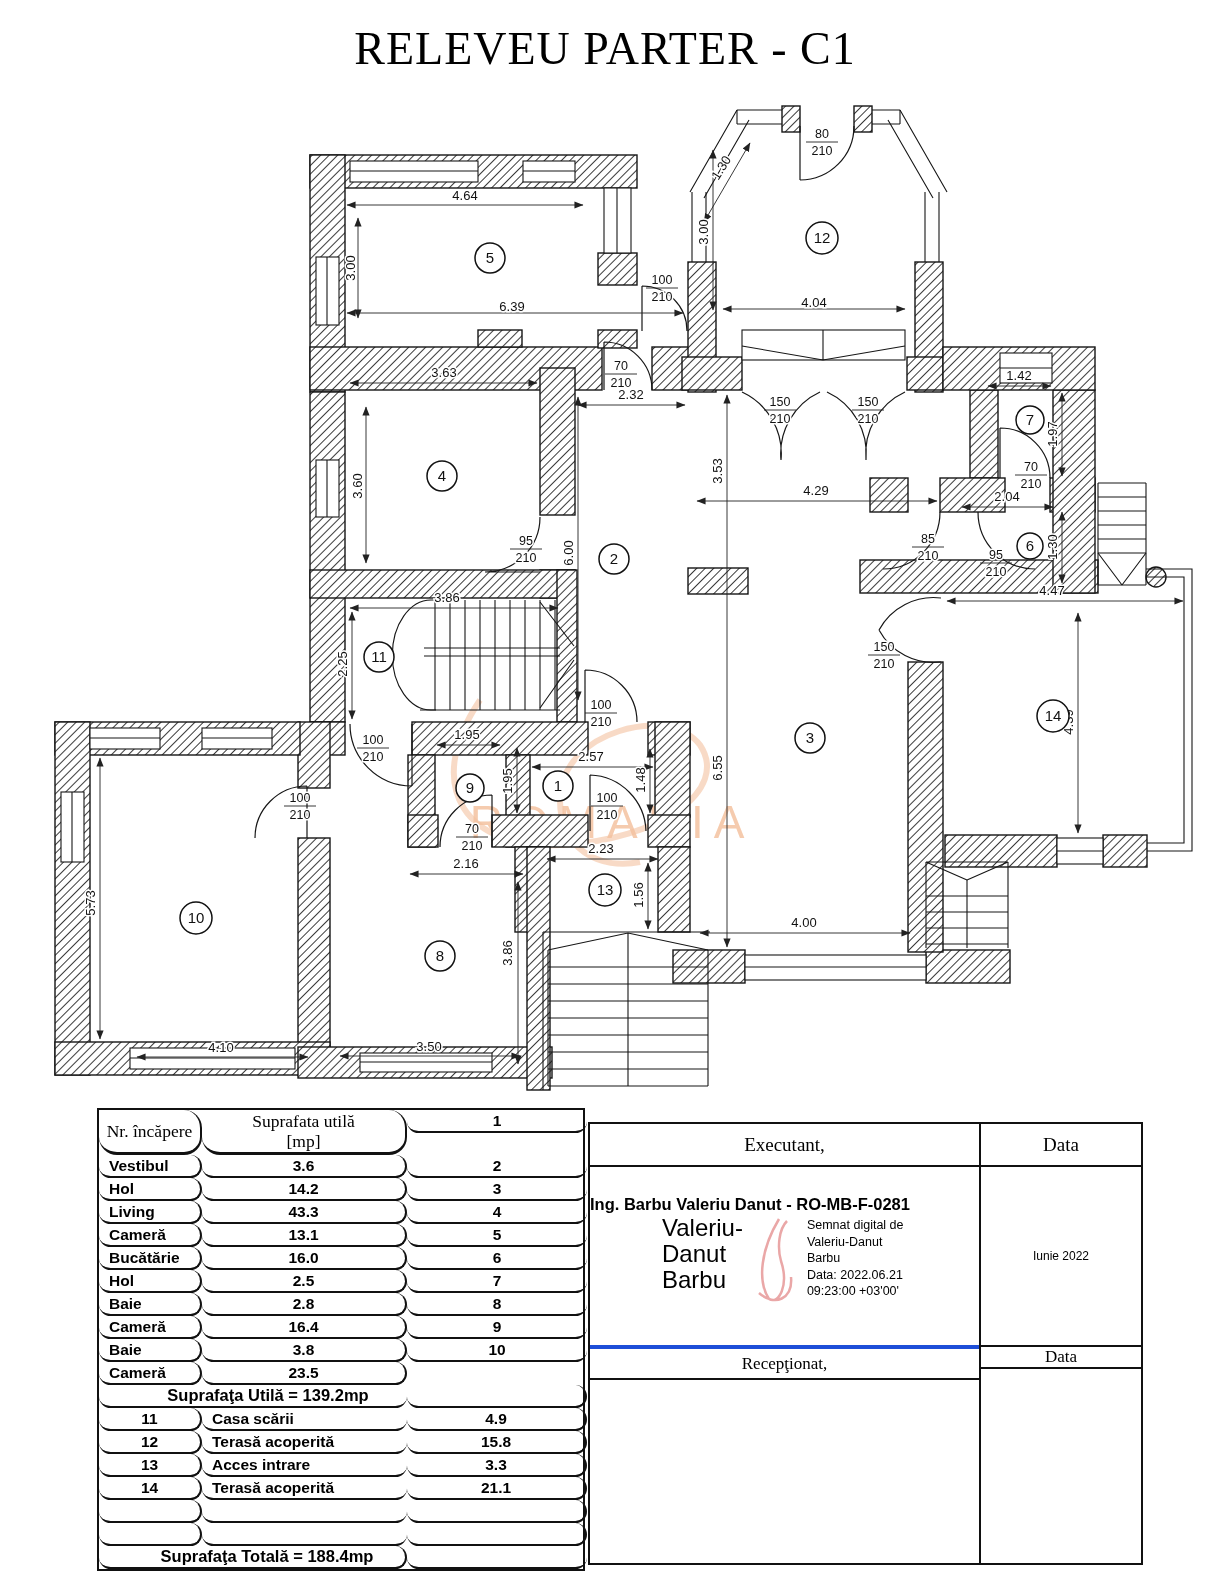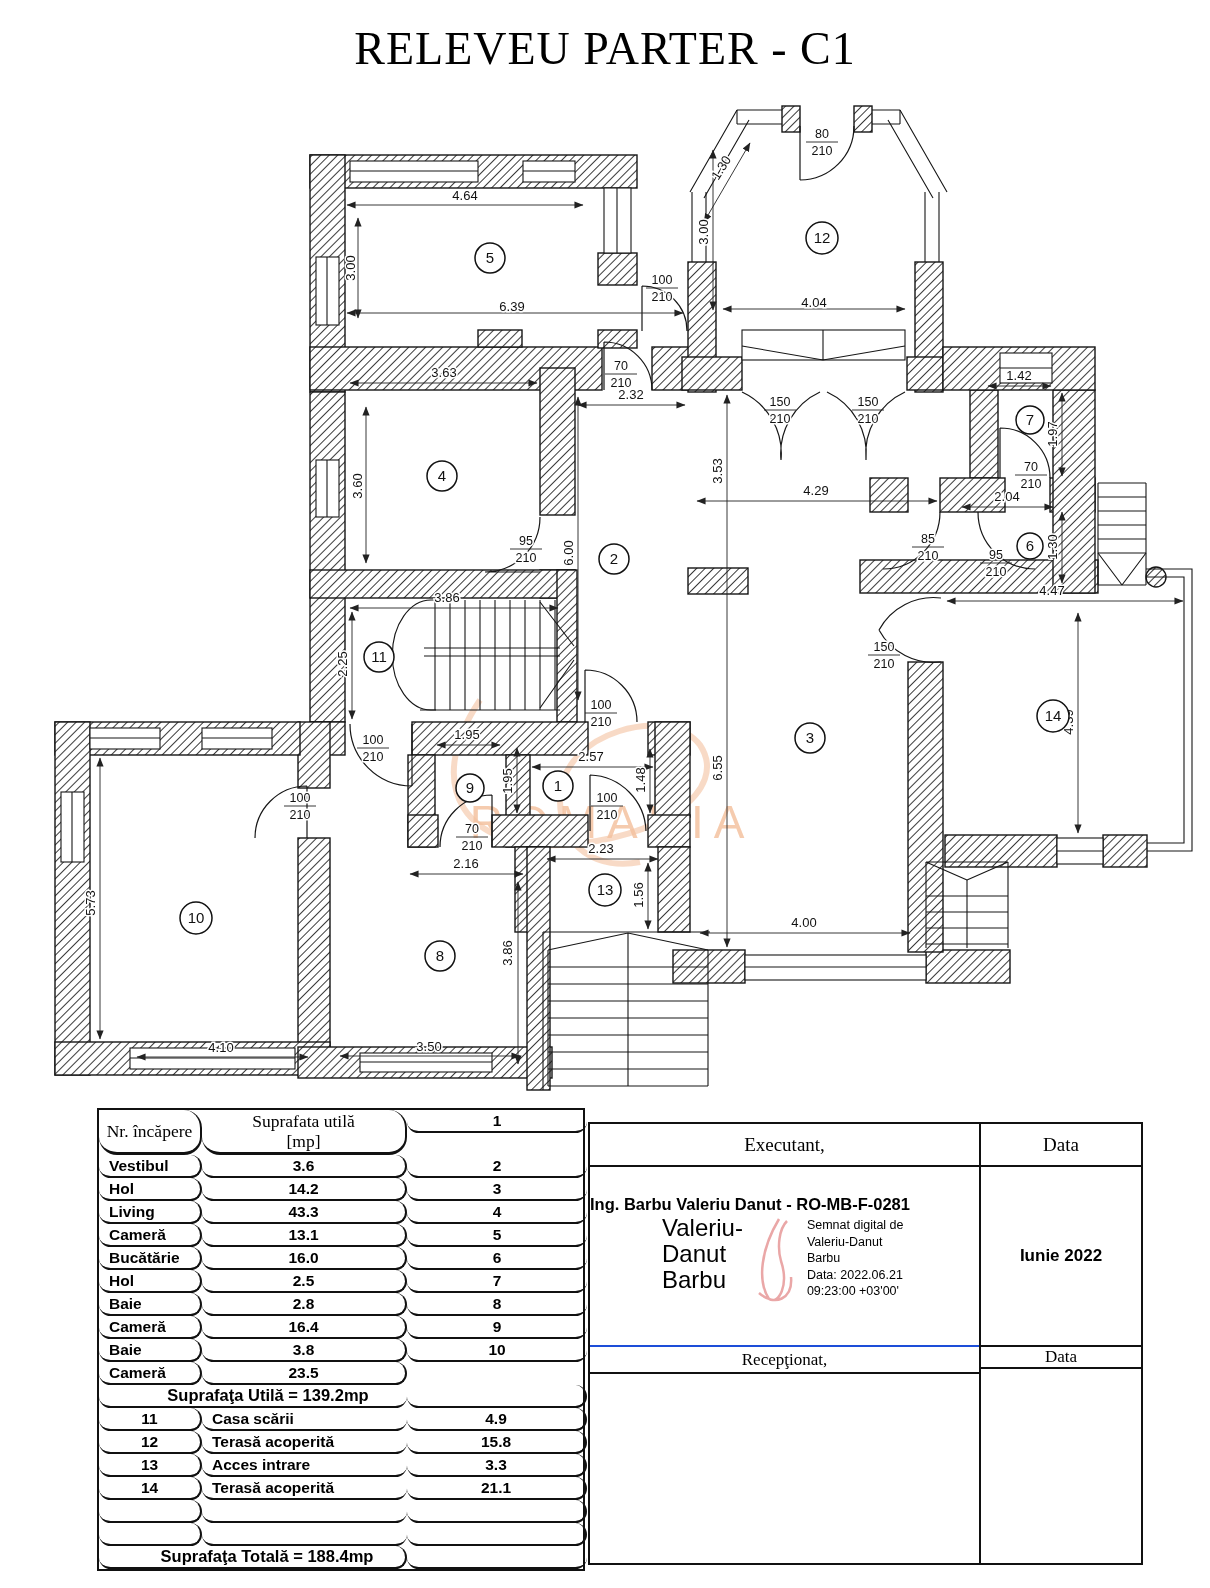--- a/index.html
+++ b/index.html
@@ -38,22 +38,22 @@
         justify-content:center;font-family:"Liberation Serif",serif;font-size:19px;border-bottom:2.5px solid #111;box-sizing:border-box;}
   .rhdr2{position:absolute;left:389px;top:0;width:164px;height:43px;display:flex;align-items:center;
         justify-content:center;font-family:"Liberation Serif",serif;font-size:19px;border-bottom:2.5px solid #111;box-sizing:border-box;}
   .execbody{position:absolute;left:0;top:43px;width:389px;height:178px;box-sizing:border-box;}
   .execname{position:absolute;left:0;top:28px;width:100%;font-size:16.5px;font-weight:bold;}
   .sigwrap{position:absolute;left:72px;top:48px;display:flex;align-items:flex-start;}
   .signame{font-size:24px;line-height:1.08;}
   .sigsvg{margin:0 2px 0 6px;}
   .sigtext{font-size:12.5px;line-height:1.32;margin-top:2px;margin-left:8px;}
   .datecell{position:absolute;left:389px;top:43px;width:164px;height:178px;display:flex;
-            align-items:center;justify-content:center;font-size:17px;font-weight:bold;}
-  .recrow{position:absolute;left:0;top:221px;width:389px;height:29px;border-top:2px solid #1d4ed8;border-bottom:2px solid #111;
+            align-items:center;justify-content:center;font-size:12px;font-weight:normal;}
+  .recrow{position:absolute;left:0;top:221px;width:389px;height:35px;border-top:4px solid #1d4ed8;border-bottom:2px solid #111;
           box-sizing:border-box;display:flex;align-items:center;justify-content:center;
           font-family:"Liberation Serif",serif;font-size:17px;}
   .recdata{position:absolute;left:389px;top:221px;width:164px;height:24px;border-top:2px solid #111;border-bottom:2px solid #111;
           box-sizing:border-box;display:flex;align-items:center;justify-content:center;
           font-family:"Liberation Serif",serif;font-size:17px;}
 </style>
 </head>
 <body>
 
 <div class="title">RELEVEU PARTER - C1</div>

